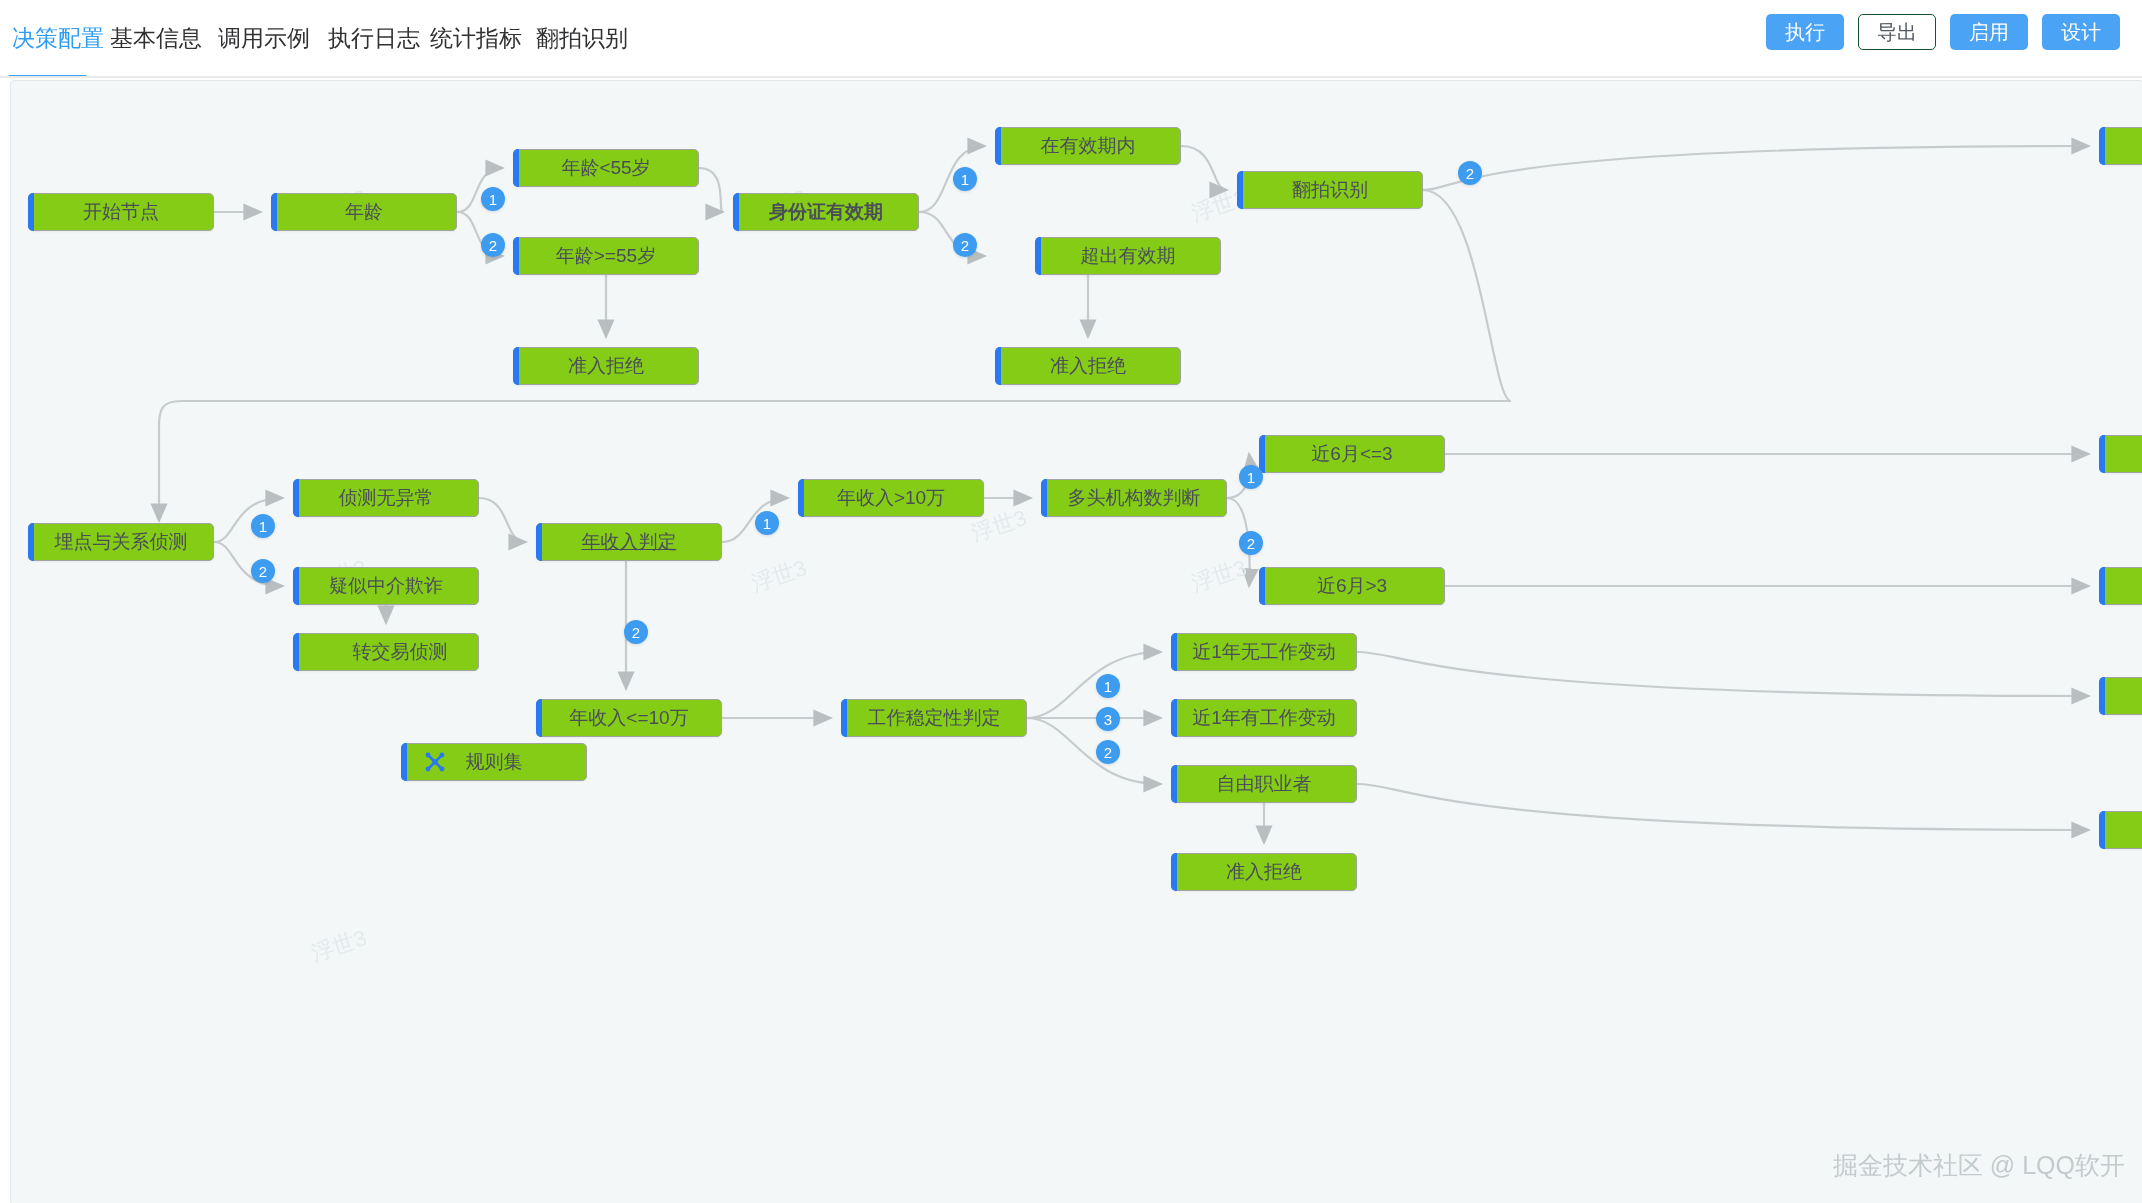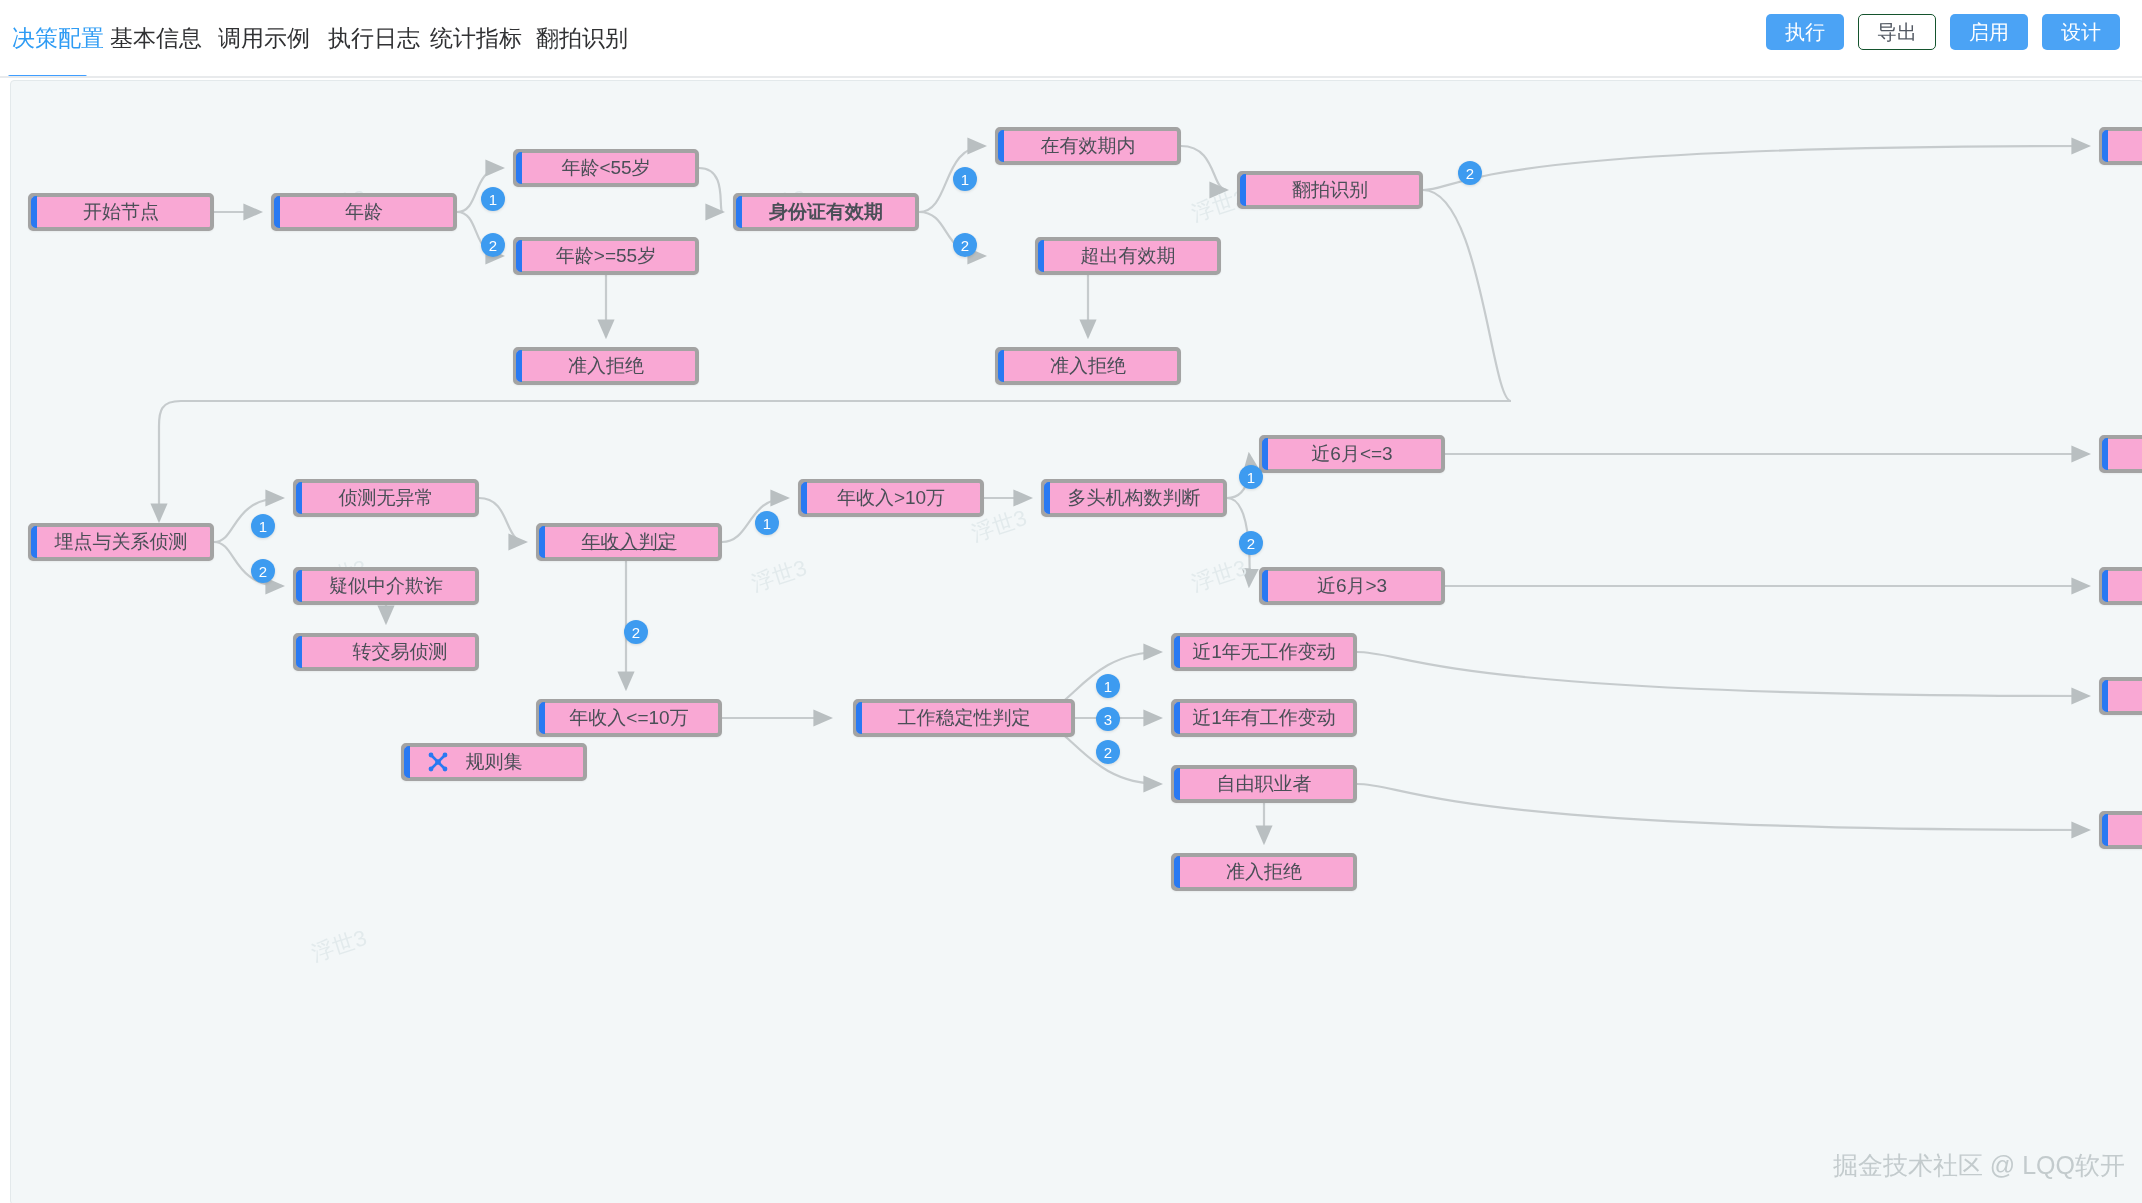--- a/index.html
+++ b/index.html
@@ -41,22 +41,22 @@
   
   .canvas{
     position:absolute;left:10px;top:80px;width:2132px;height:1123px;
     background:#f3f7f8;border:1px solid #e3e9eb;border-radius:4px;
     overflow:hidden;
   }
   .edges{position:absolute;left:0;top:0;width:2132px;height:1123px;}
 
   
   .node{
-    position:absolute;height:38px;background:#f9a8d4;
-    border:4px solid #a3a3a3;border-radius:5px;
+    position:absolute;height:38px;background:#84cc16;
+    border:1px solid #a3a3a3;border-radius:5px;
     box-shadow:0 1px 2px rgba(0,0,0,.05);
     display:flex;align-items:center;justify-content:center;
     font-size:19px;color:#4a4f57;white-space:nowrap;
     box-sizing:border-box;cursor:pointer;
   }
   .node::before{
     content:"";position:absolute;left:-1px;top:-1px;bottom:-1px;width:6px;
     background:#2979f2;border-radius:5px 0 0 5px;
   }
   .node.ruleset{justify-content:flex-start;padding-left:0;}
@@ -188,21 +188,21 @@
         <span class="ruleset-icon"><svg viewBox="0 0 22 22" width="22" height="22">
             <path d="M4 4 L18 18 M18 4 L4 18" stroke="#2979f2" stroke-width="2.6" stroke-linecap="round" fill="none"></path>
             <circle cx="4" cy="4" r="2.4" fill="#2979f2"></circle>
             <circle cx="18" cy="4" r="2.4" fill="#2979f2"></circle>
             <circle cx="4" cy="18" r="2.4" fill="#2979f2"></circle>
             <circle cx="18" cy="18" r="2.4" fill="#2979f2"></circle>
             <circle cx="11" cy="11" r="2.8" fill="#2979f2"></circle>
           </svg></span>
         <span class="ruleset-label">规则集</span>
       </div>
-      <div class="node" style="left: 830px; top: 618px; width: 222px; margin-left: 12px;">工作稳定性判定</div>
+      <div class="node" style="left: 830px; top: 618px; width: 186px;">工作稳定性判定</div>
       <div class="node" style="left: 1160px; top: 552px; width: 186px;">近1年无工作变动</div>
       <div class="node" style="left: 1160px; top: 618px; width: 186px;">近1年有工作变动</div>
       <div class="node" style="left: 1160px; top: 684px; width: 186px;">自由职业者</div>
       <div class="node" style="left: 1160px; top: 772px; width: 186px;">准入拒绝</div>
       <div class="node" style="left: 2088px; top: 596px; width: 186px;"></div>
       <div class="node" style="left: 2088px; top: 730px; width: 186px;"></div>
     </div>
   <div id="badges">
       <div class="badge" style="left: 470px; top: 106px;">1</div>
       <div class="badge" style="left: 470px; top: 152px;">2</div>

